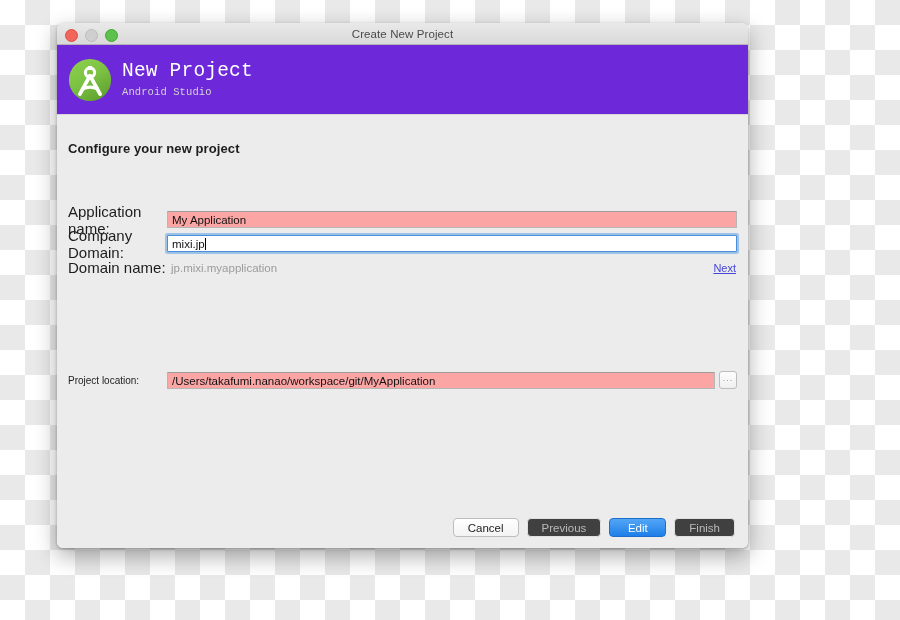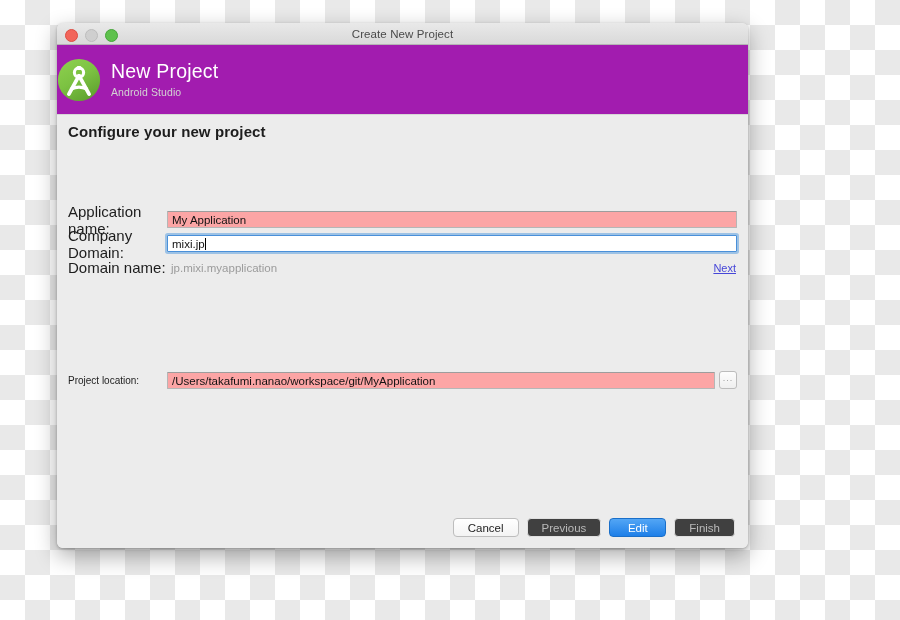--- a/index.html
+++ b/index.html
@@ -69,25 +69,27 @@
   .light.max     { background: #5ec14c; border: 1px solid #45a539; }
   .titlebar-title {
     font-size: 11.5px;
     color: #4a4a4a;
     letter-spacing: .1px;
   }
 
   
   .banner {
     height: 70px;
-    background: #a21caf;
+    background: #6d28d9;
     border-bottom: 1px solid #d6d6d6;
     display: flex;
     align-items: center;
-    box-sizing: border-box;
+    padding-left: 11px;
+    box-sizing: border-box;
+    font-family: Liberation Mono, monospace;
   }
   .logo {
     width: 44px;
     height: 44px;
     flex: 0 0 44px;
     margin-right: 10px;
   }
   .banner-text { line-height: 1; }
   .banner-title {
     color: #ffffff;
@@ -106,22 +108,22 @@
   .content {
     position: relative;
     height: 433px;
     background: #ececec;
     box-sizing: border-box;
     padding: 0 12px;
   }
   .page-title {
     position: absolute;
     left: 11px;
-    top: 8px;
-    font-size: 15px;
+    top: 26px;
+    font-size: 13px;
     font-weight: bold;
     color: #1d1d1d;
     letter-spacing: .1px;
   }
 
   
   .form {
     position: absolute;
     left: 11px;
     top: 93px;

